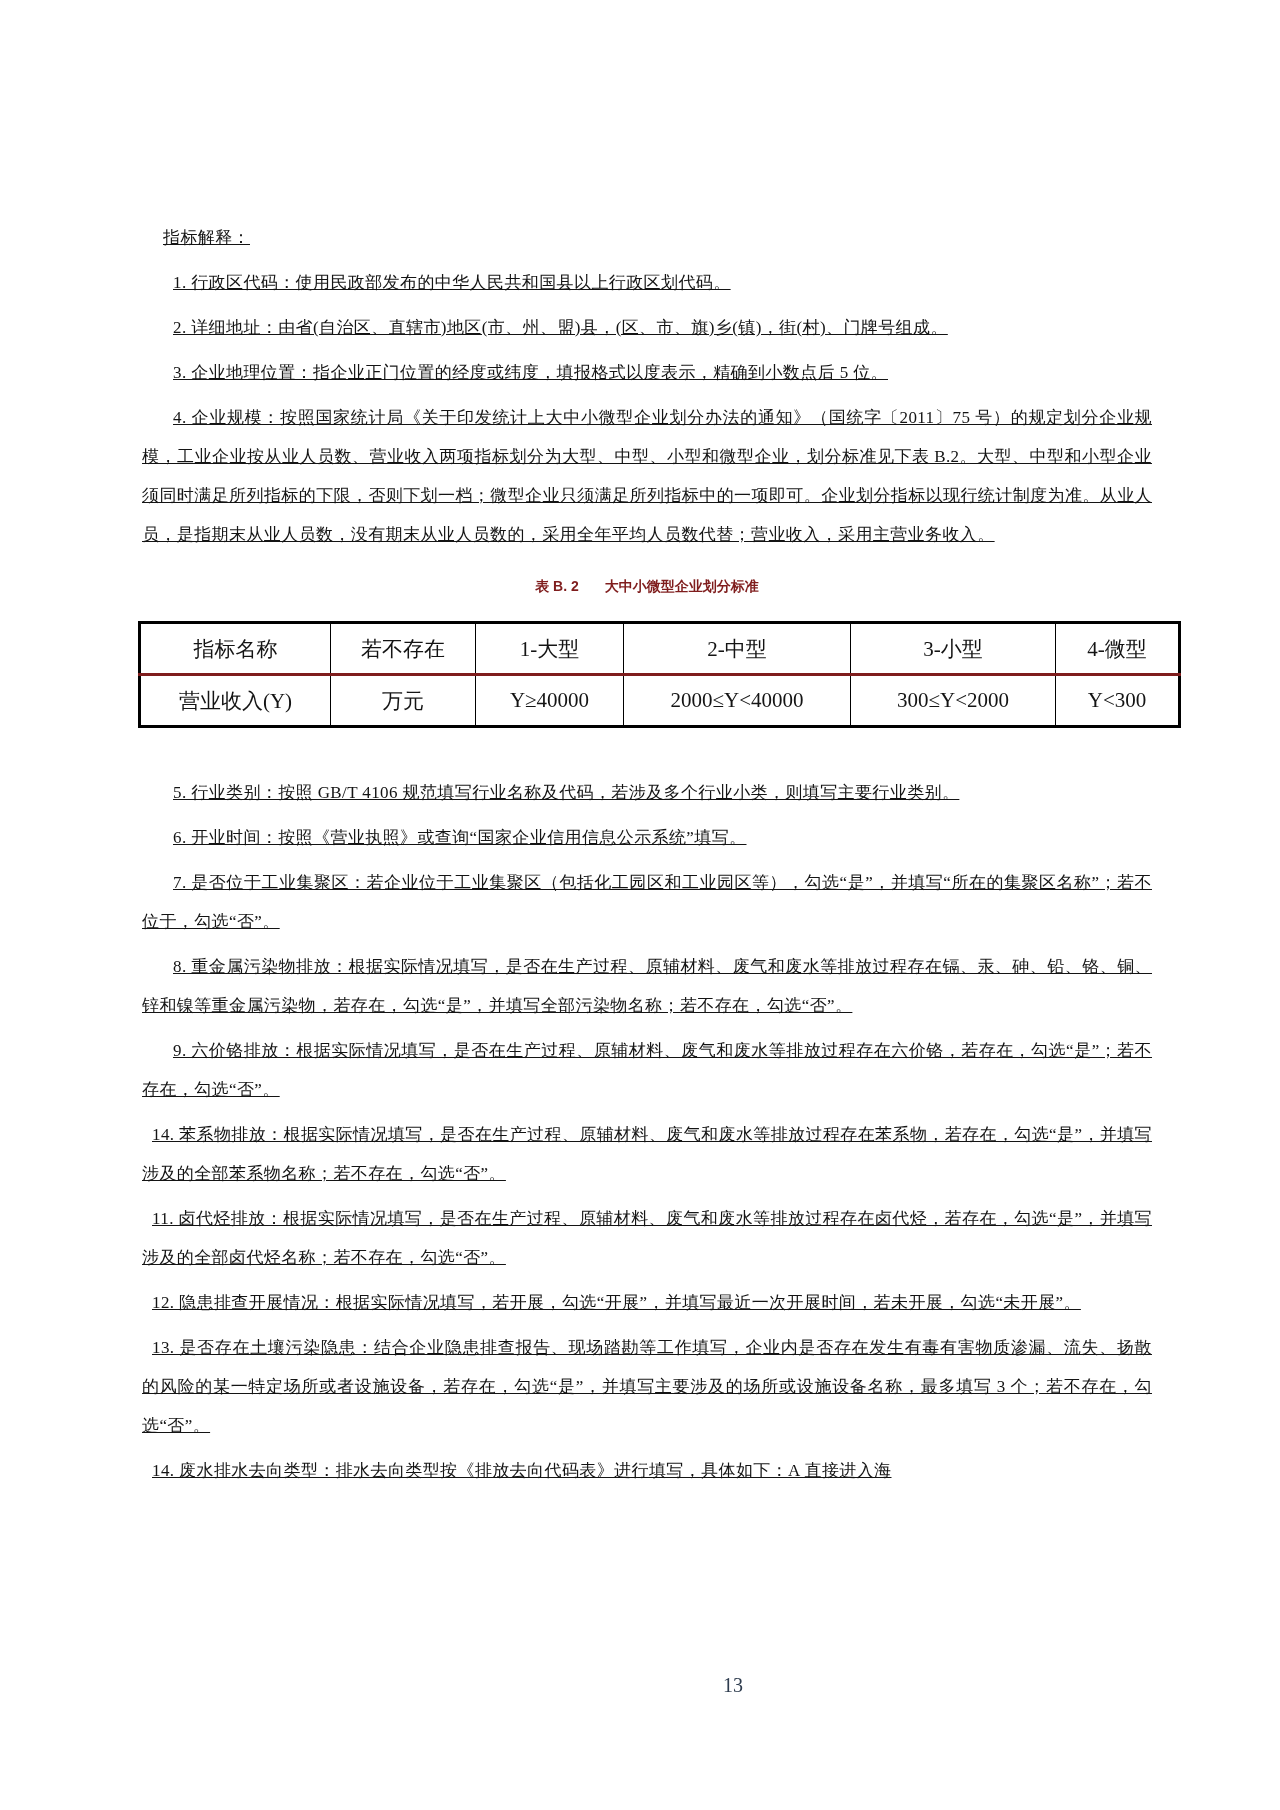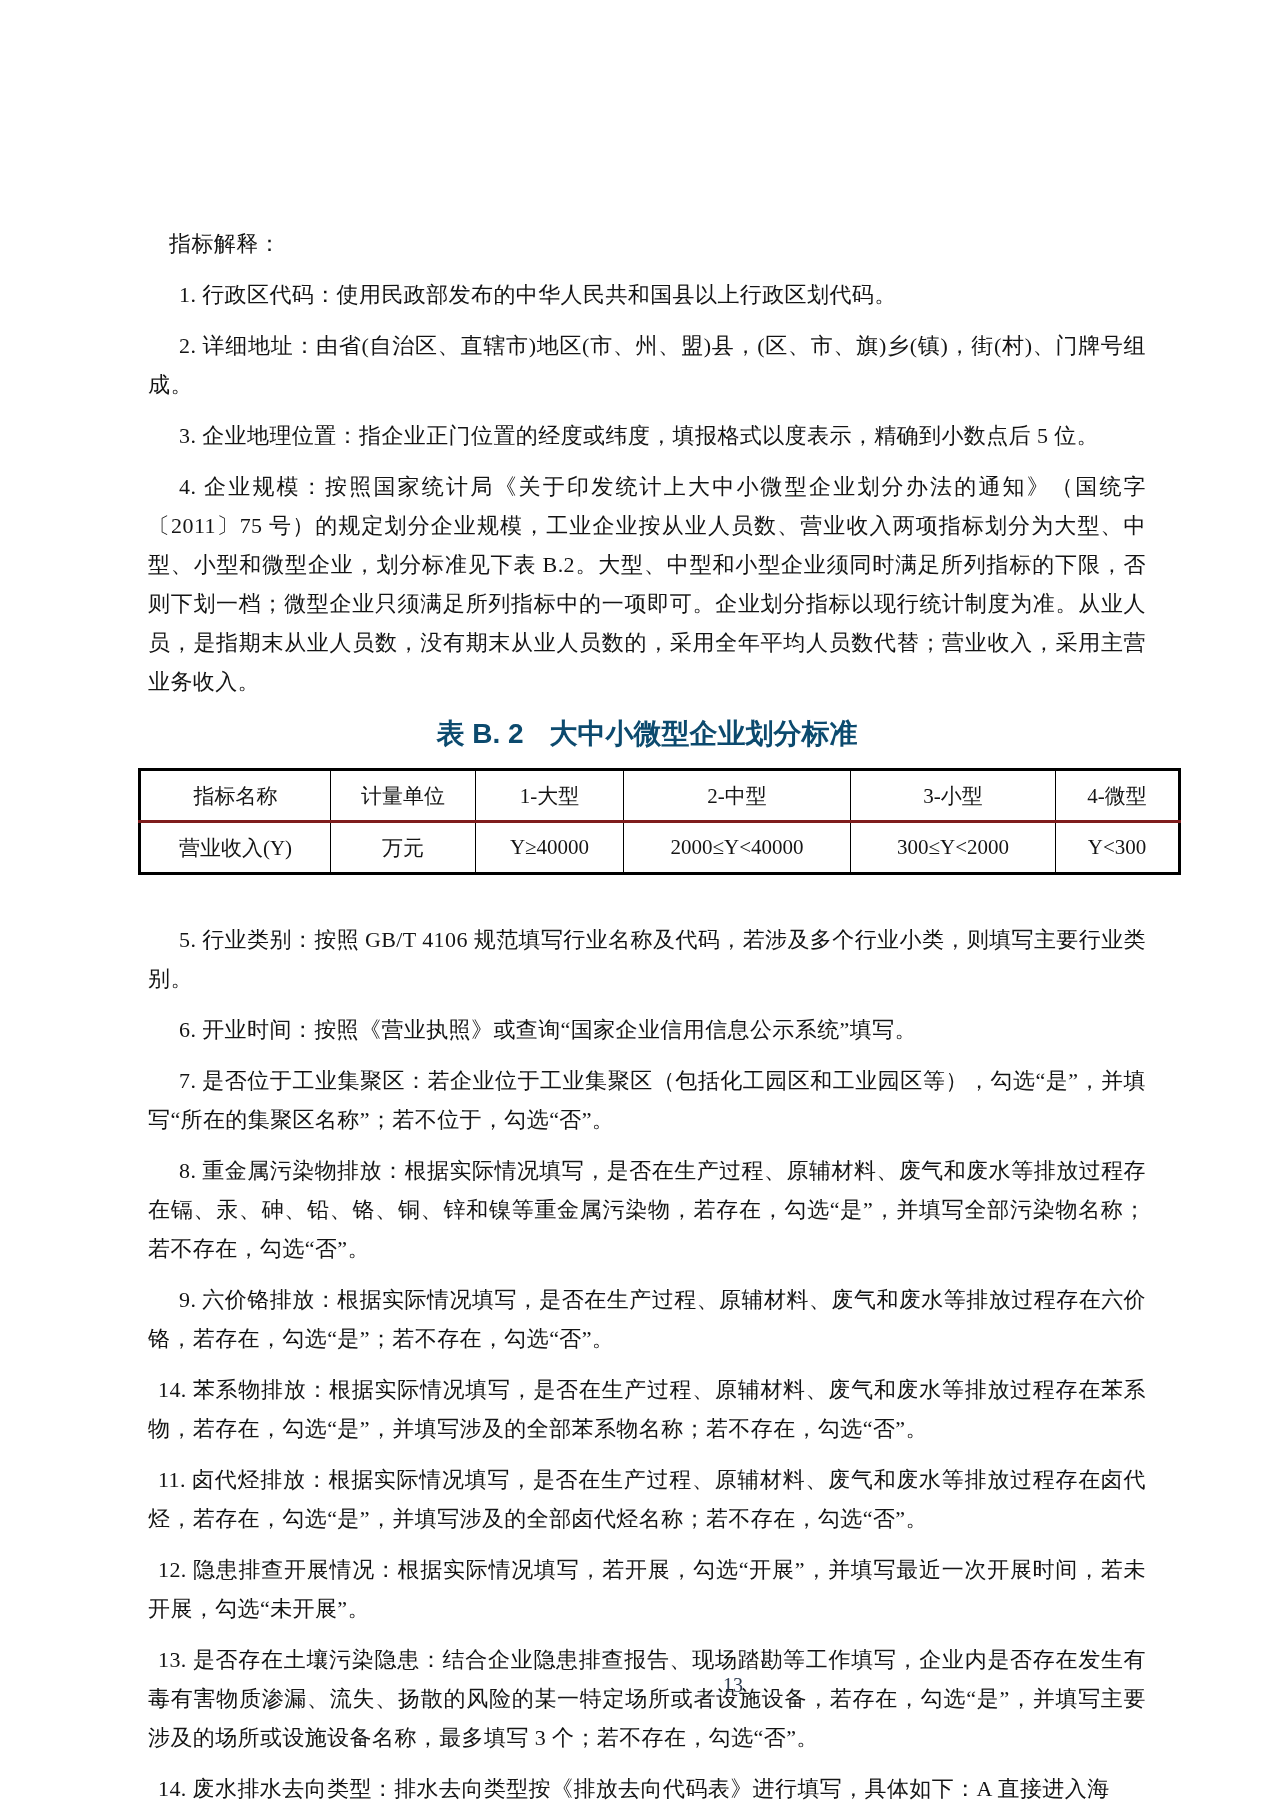--- a/index.html
+++ b/index.html
@@ -12,39 +12,40 @@
     font-family:"Liberation Serif","DejaVu Serif",serif;
     color:#141414;
   }
   .content {
     position:absolute;
     left:136px;
     top:212px;
     width:1022px;
   }
   .para {
-    margin:12px;
-    font-size:22px;
+    margin:6px;
+    font-size:17px;
     line-height:39px;
     text-align:justify;
     letter-spacing:0.4px;
+    text-decoration:underline;
   }
   .ind-1 { text-indent:21px; }   
   .ind-s { text-indent:31px; }   
   .ind-d { text-indent:10px; }   
 
   .table-block { margin:0; }
   .table-title {
     margin:13px 0 0 0;
     line-height:39px;
     text-align:center;
     font-family:"Liberation Sans","DejaVu Sans",sans-serif;
     font-weight:bold;
-    font-size:28px;
-    color:#0c4a6e;
+    font-size:14px;
+    color:#7f1d1d;
   }
   .table-title .tt-label { display:inline-block; margin-right:26px; }
 
   table.std {
     margin-top:15px;
     margin-left:2px;
     width:1040px;
     border-collapse:collapse;
     table-layout:fixed;
     border:3px solid #000000;
@@ -103,21 +104,21 @@
           <col class="c1">
             <col class="c2">
             <col class="c3">
             <col class="c4">
             <col class="c5">
             <col class="c6">
         </colgroup>
         <thead>
           <tr>
             <th>指标名称</th>
-            <th>计量单位</th>
+            <th>若不存在</th>
             <th>1-大型</th>
             <th>2-中型</th>
             <th>3-小型</th>
             <th>4-微型</th>
           </tr>
         </thead>
         <tbody>
           <tr>
             <td>营业收入(Y)</td>
             <td>万元</td>

